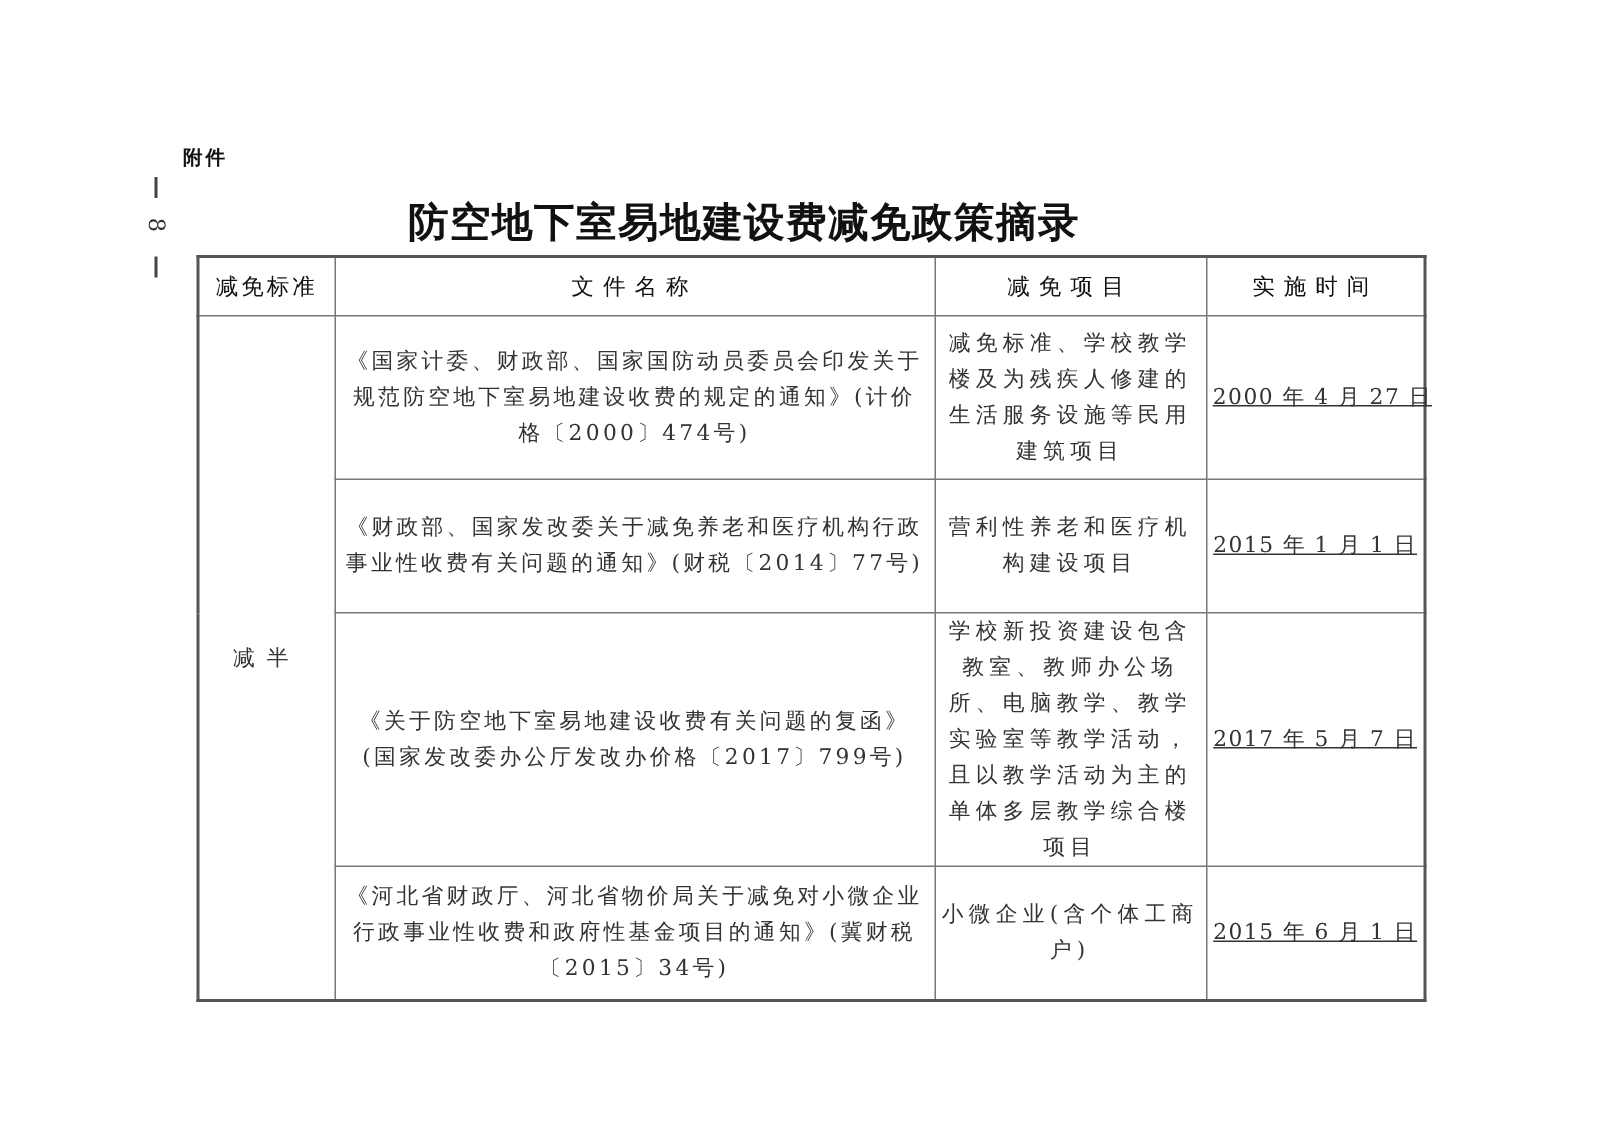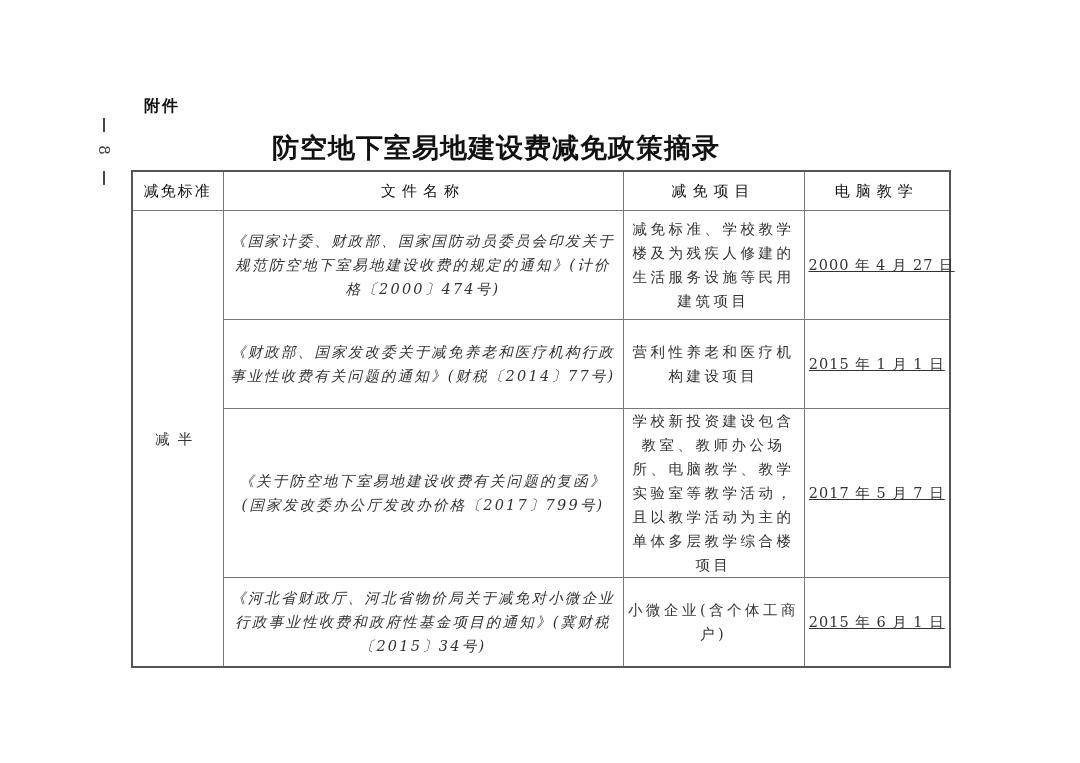--- a/index.html
+++ b/index.html
@@ -1,39 +1,39 @@
 <!DOCTYPE html>
 <html><head>
   <meta charset="utf-8">
   <style>
     html, body { margin: 0; padding: 0; background: #ffffff; }
     body { width: 1080px; height: 763px; position: relative; overflow: hidden;
            font-family: "DejaVu Serif", "Liberation Serif", serif; color: #222; }
-    .attach-label { position: absolute; left: 144px; top: 96px; font-family: "DejaVu Sans", sans-serif;
-                    font-weight: bold; font-size: 16px; letter-spacing: 2px; color: #111; }
+    .attach-label { position: absolute; left: 122px; top: 96px; font-family: "DejaVu Sans", sans-serif;
+                    font-weight: bold; font-size: 13px; letter-spacing: 2px; color: #111; }
     .page-num { position: absolute; left: 92px; top: 116px; width: 24px; height: 75px; }
     .page-num .bar { position: absolute; left: 11px; width: 1.5px; height: 14px; background: #444; }
     .page-num .bar.top { top: 2px; }
     .page-num .bar.bottom { top: 55px; }
     .page-num .num { position: absolute; left: 2px; top: 24px; width: 20px; height: 20px; text-align: center;
                      font-size: 15px; line-height: 20px; transform: rotate(90deg); color: #333;
                      font-family: "DejaVu Serif", serif; }
     .title { position: absolute; left: 0; width: 992px; top: 130px; text-align: center;
              font-family: Liberation Serif, serif; font-weight: bold; font-size: 27px; color: #111;
              letter-spacing: 1px; }
     table.policy { position: absolute; left: 131px; top: 170px; width: 818px; border-collapse: collapse;
                    table-layout: fixed; }
     table.policy td, table.policy th { border: 1.5px solid #777; padding: 0 4px; vertical-align: middle; text-align: center; }
     table.policy { border: 2px solid #555; }
     th { font-family: "DejaVu Sans", sans-serif; font-weight: normal; font-size: 15px; height: 38px;
          letter-spacing: 6px; color: #111; }
     th.c1 { letter-spacing: 2px; }
     td { font-size: 14.5px; line-height: 24px; color: #333; letter-spacing: 2.2px; }
     td.std { text-align: center; letter-spacing: 8px; }
-    td.doc { text-align: justify; font-style: italic; }
+    td.doc { text-align: justify; }
     td.item { text-align: justify; letter-spacing: 3.5px; }
     td.date { text-align: center; letter-spacing: 1px; white-space: nowrap; text-decoration: underline; }
     tr.r1 td { height: 108px; }
     tr.r2 td { height: 88px; }
     tr.r3 td { height: 163px; }
     tr.r4 td { height: 88px; }
   </style>
 </head>
 <body>
 
@@ -52,21 +52,21 @@
     <col style="width:91px">
     <col style="width:400px">
     <col style="width:181px">
     <col style="width:146px">
   </colgroup>
   <thead>
     <tr>
       <th class="c1">减免标准</th>
       <th>文件名称</th>
       <th>减免项目</th>
-      <th>电脑教学</th>
+      <th>实施时间</th>
     </tr>
   </thead>
   <tbody>
     <tr class="r1">
       <td class="std" rowspan="4">减半</td>
       <td class="doc">《国家计委、财政部、国家国防动员委员会印发关于规范防空地下室易地建设收费的规定的通知》(计价格〔2000〕474号)</td>
       <td class="item">减免标准、学校教学楼及为残疾人修建的生活服务设施等民用建筑项目</td>
       <td class="date">2000 年 4 月 27 日</td>
     </tr>
     <tr class="r2">

